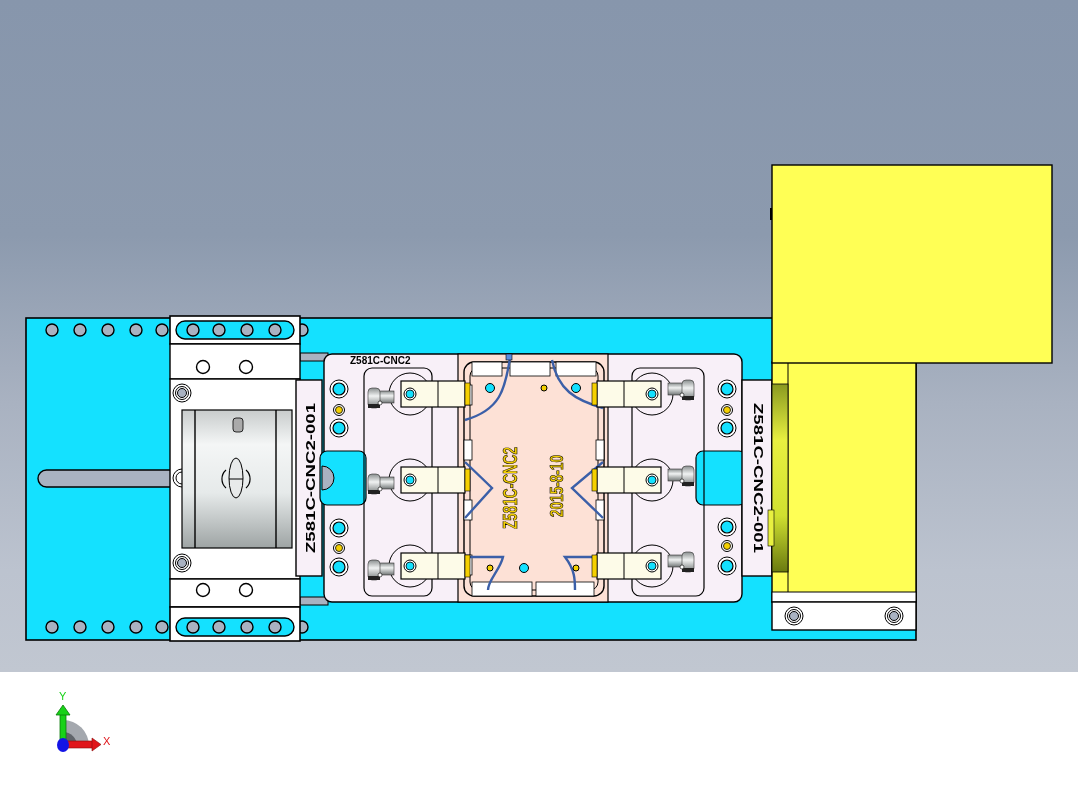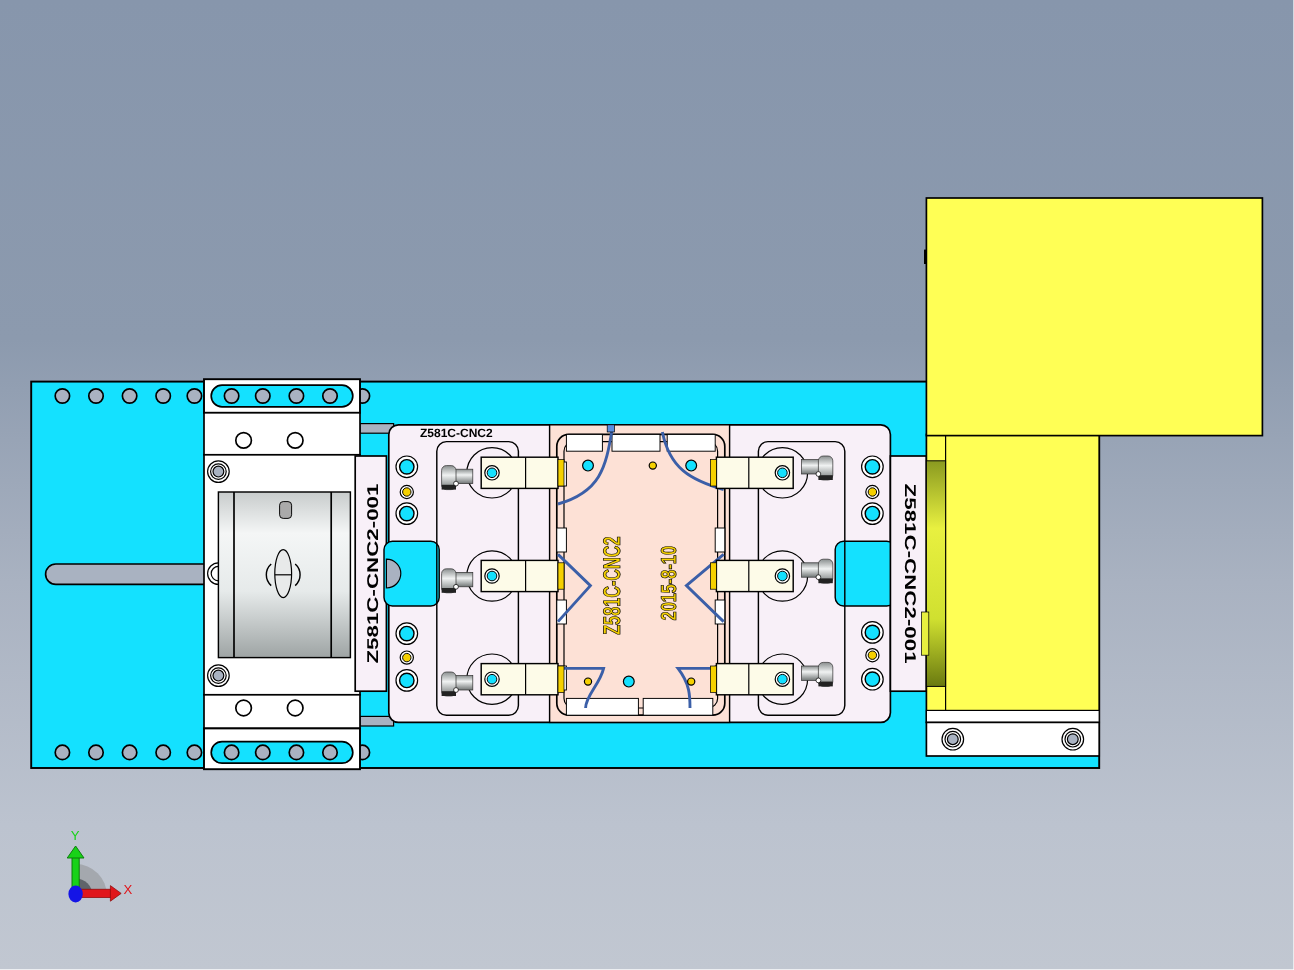--- a/index.html
+++ b/index.html
@@ -1,17 +1,17 @@
 <!DOCTYPE html>
 <html><head>
 <meta charset="utf-8">
 <style>
   html,body{margin:0;padding:0;}
   body{width:1078px;height:808px;overflow:hidden;font-family:"Liberation Sans",sans-serif;}
-  #viewport{position:relative;width:1078px;height:808px;
+  #viewport{position:relative;width:1078px;height:672px;
     background:linear-gradient(180deg,#8796ac 0%,#8c9aae 35%,#a9b2c1 60%,#bcc3cf 85%,#c1c7d1 100%);}
   svg{position:absolute;left:0;top:0;}
   .lbl{font-family:"Liberation Sans",sans-serif;font-weight:bold;}
 </style>
 </head>
 <body>
 
 <div id="viewport">
 <svg width="1078" height="808" viewBox="0 0 1078 808">
   <defs>

